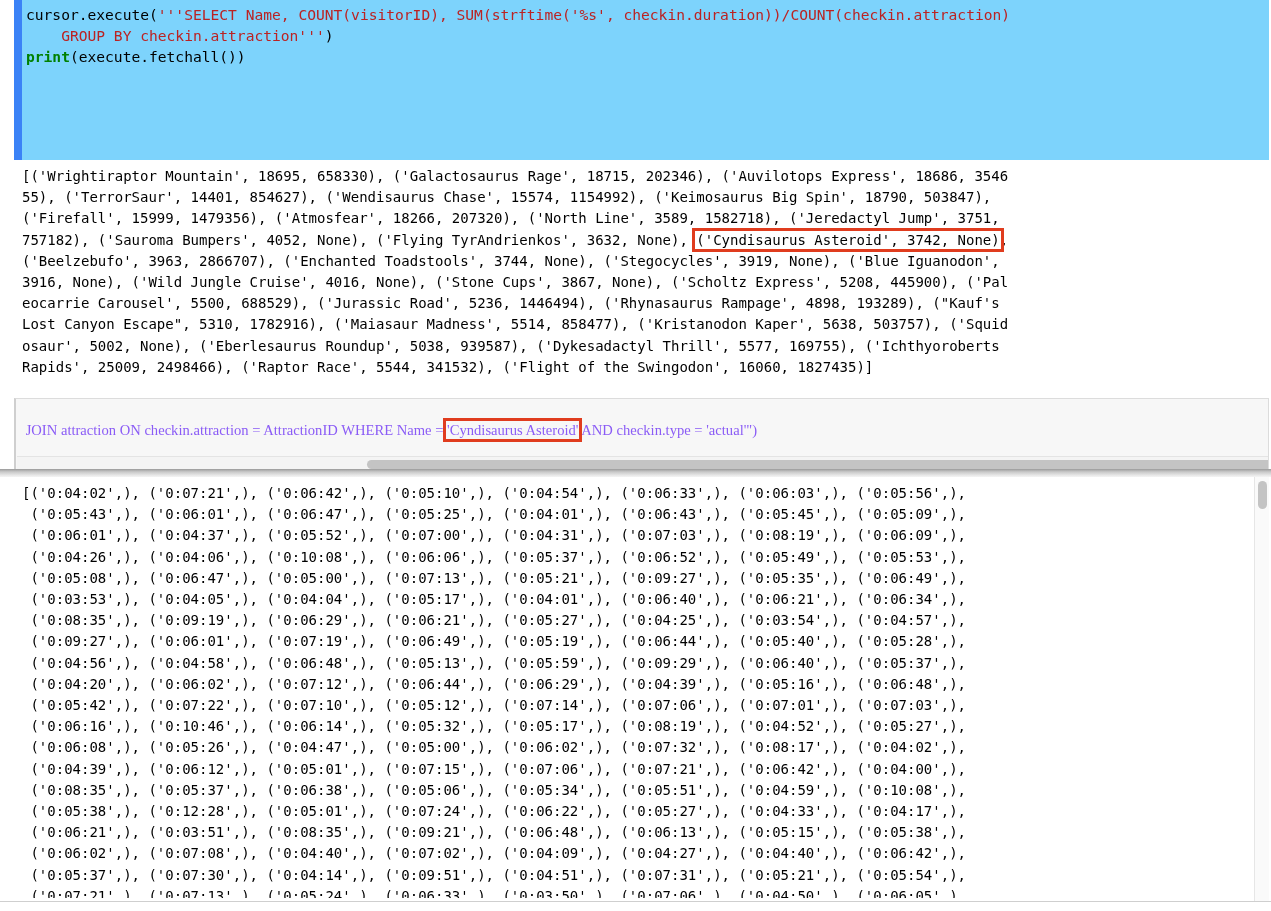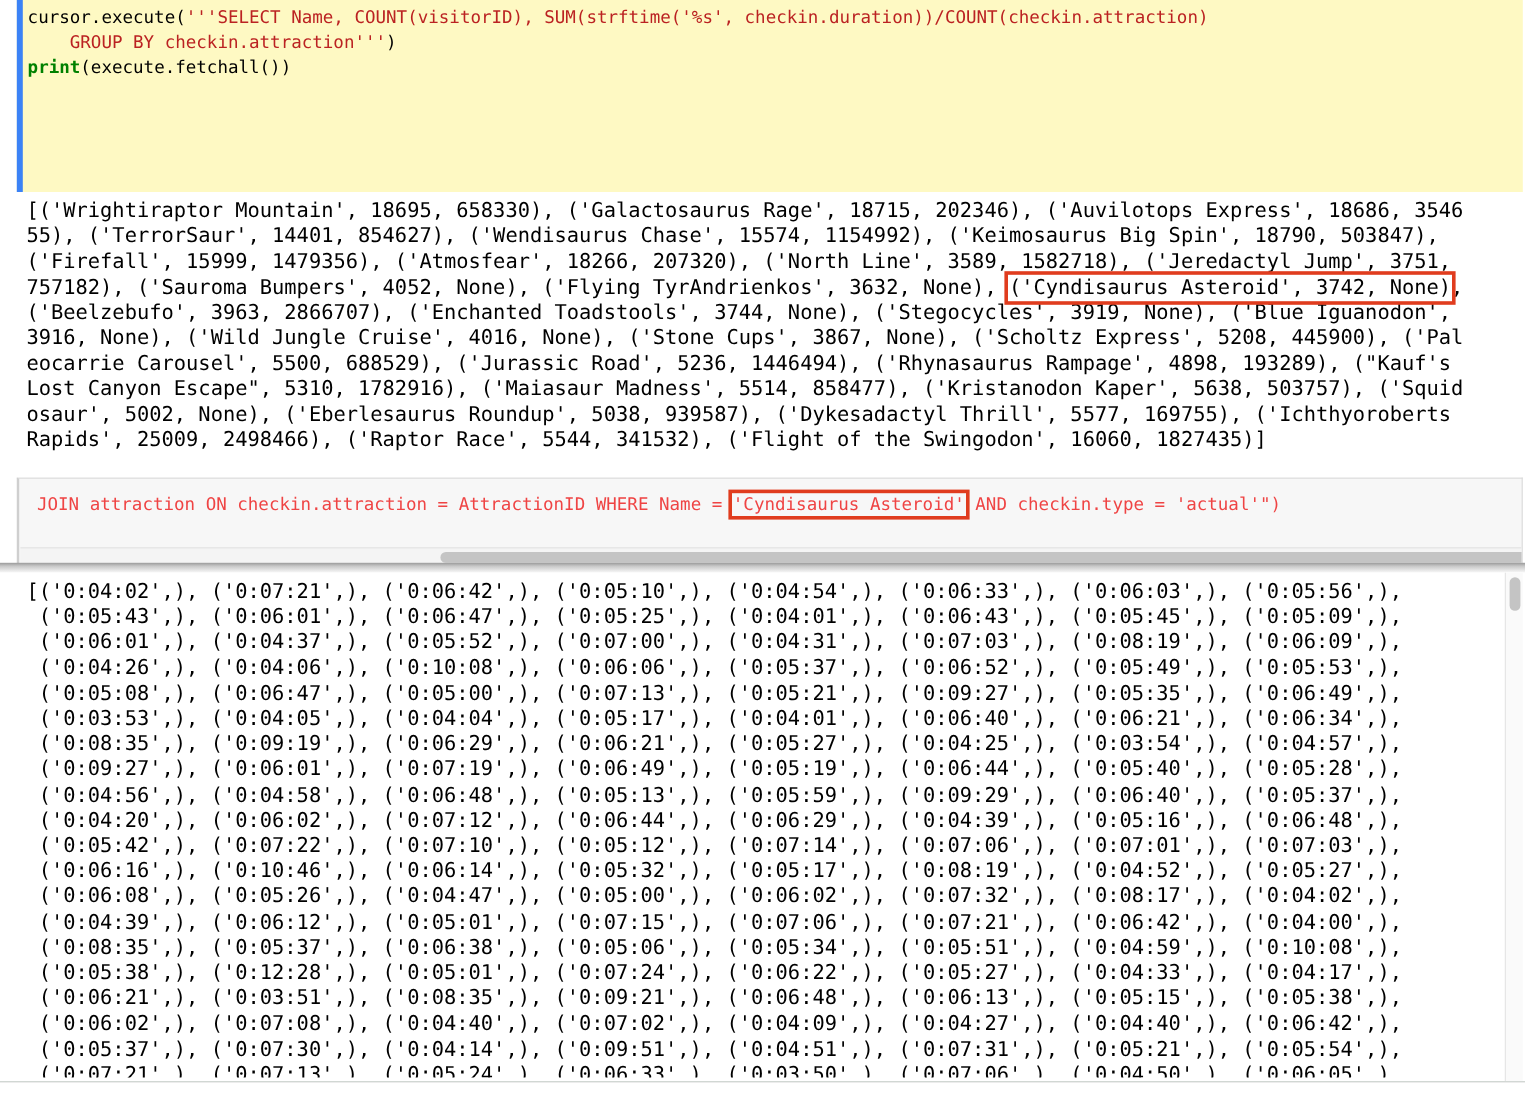--- a/index.html
+++ b/index.html
@@ -18,22 +18,22 @@
     background: #ffffff;
   }
 
   
   .cell-input {
     position: absolute;
     left: 14px;
     top: 0px;
     width: 1255px;
     height: 160px;
-    background: #fef9c3;
-    border-left: 5px solid #3b82f6;
+    background: #7dd3fc;
+    border-left: 8px solid #3b82f6;
     box-sizing: border-box;
     padding: 4px 0 0 4px;
   }
   .code-line {
     font-family: "DejaVu Sans Mono", "Liberation Mono", monospace;
     font-size: 14.6px;
     line-height: 21.2px;
     white-space: pre;
     color: #000000;
     letter-spacing: 0px;
@@ -44,21 +44,21 @@
 
   
   .out-block-1 {
     position: absolute;
     left: 22px;
     top: 166px;
     width: 1240px;
   }
   .out-line {
     font-family: "DejaVu Sans Mono", "Liberation Mono", monospace;
-    font-size: 17px;
+    font-size: 14px;
     line-height: 21.2px;
     white-space: pre;
     color: #000000;
   }
 
   
   .hl-box {
     outline: 3px solid #e03c1e;
     outline-offset: 1px;
     position: relative;
@@ -73,25 +73,26 @@
     height: 75px;
     background: #f7f7f7;
     border: 1px solid #dcdcdc;
     border-left: 2px solid #cfcfcf;
     box-sizing: border-box;
     overflow: hidden;
   }
   .cell2-code {
     position: absolute;
     left: 6px;
-    top: 11px;
+    top: 21px;
     white-space: pre;
     font-size: 14.6px;
     line-height: 21.2px;
-    color: #ef4444;
+    color: #8b5cf6;
+    font-family: Liberation Serif, serif;
   }
   .hscroll-track {
     position: absolute;
     left: 1px;
     bottom: 1px;
     width: 1251px;
     height: 14px;
     background: #f4f4f4;
     border-top: 1px solid #e4e4e4;
   }

